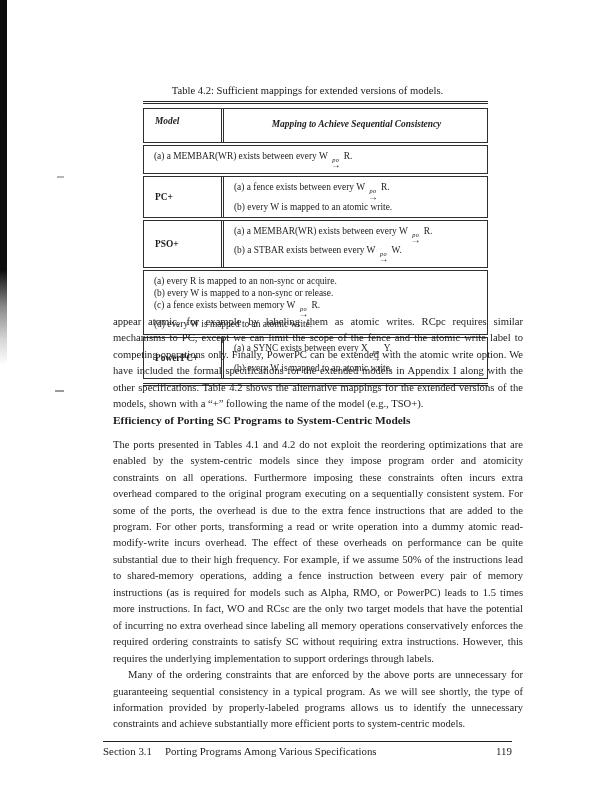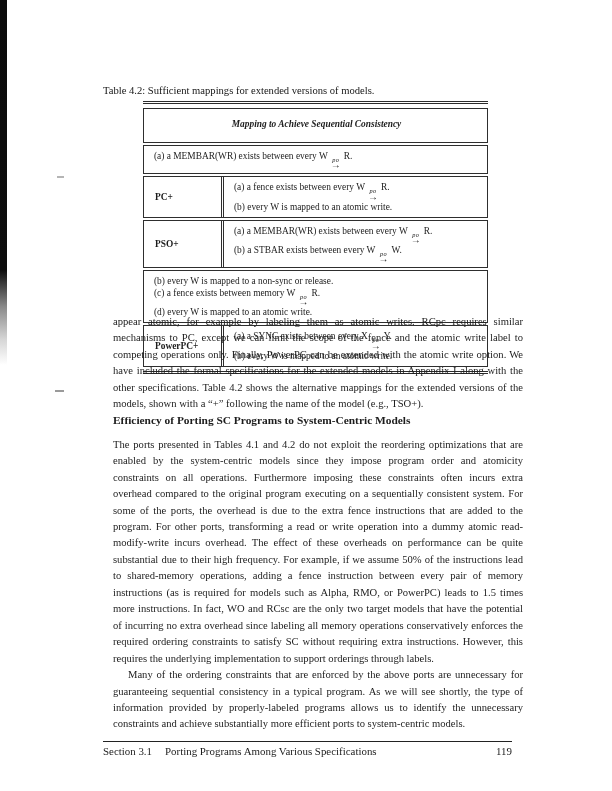--- a/index.html
+++ b/index.html
@@ -21,21 +21,21 @@
       rgba(40,40,40,0.55) 84%,
       rgba(90,90,90,0.25) 93%,
       rgba(120,120,120,0) 100%);
   }
   .speck-1 { position:absolute; left:57px; top:176px; width:7px; height:2px; background:#b5b5b5; }
   .speck-2 { position:absolute; left:55px; top:390px; width:9px; height:2px; background:#9a9a9a; }
 
   
   .caption {
     position:absolute; left:103px; top:85px; width:409px;
-    font-size:10.6px; color:#161616;
+    text-align:center; font-size:10.6px; color:#161616;
   }
 
   
   .stable {
     position:absolute; left:143px; top:101px; width:345px;
     border-top:3px double #2c2c2c;
     border-bottom:3px double #2c2c2c;
     padding:2px 0;
     font-size:9.4px; line-height:12px;
   }
@@ -94,20 +94,21 @@
 
   <div class="scan-strip"></div>
   <div class="speck-1"></div>
   <div class="speck-2"></div>
 
   <div class="caption">Table 4.2: Sufficient mappings for extended versions of models.</div>
 
   <div class="stable">
 
     <div class="srow hrow">
+      <div class="mcell">Model</div>
       <div class="mapcell">Mapping to Achieve Sequential Consistency</div>
     </div>
 
     <div class="srow">
       <div class="mapcell">
         <div class="m-line"><span>(a) a MEMBAR(WR) exists between every W</span><span class="po-arrow">
               <span class="po-label">po</span>
               <span class="arrow-glyph">→</span>
             </span><span>R.</span></div>
       </div>
@@ -133,20 +134,21 @@
             </span><span>R.</span></div>
         <div class="m-line"><span>(b) a STBAR exists between every W</span><span class="po-arrow">
               <span class="po-label">po</span>
               <span class="arrow-glyph">→</span>
             </span><span>W.</span></div>
       </div>
     </div>
 
     <div class="srow">
       <div class="mapcell">
+        <div class="m-line"><span>(a) every R is mapped to an non-sync or acquire.</span></div>
         <div class="m-line"><span>(b) every W is mapped to a non-sync or release.</span></div>
         <div class="m-line"><span>(c) a fence exists between memory W</span><span class="po-arrow">
               <span class="po-label">po</span>
               <span class="arrow-glyph">→</span>
             </span><span>R.</span></div>
         <div class="m-line"><span>(d) every W is mapped to an atomic write.</span></div>
       </div>
     </div>
 
     <div class="srow">

